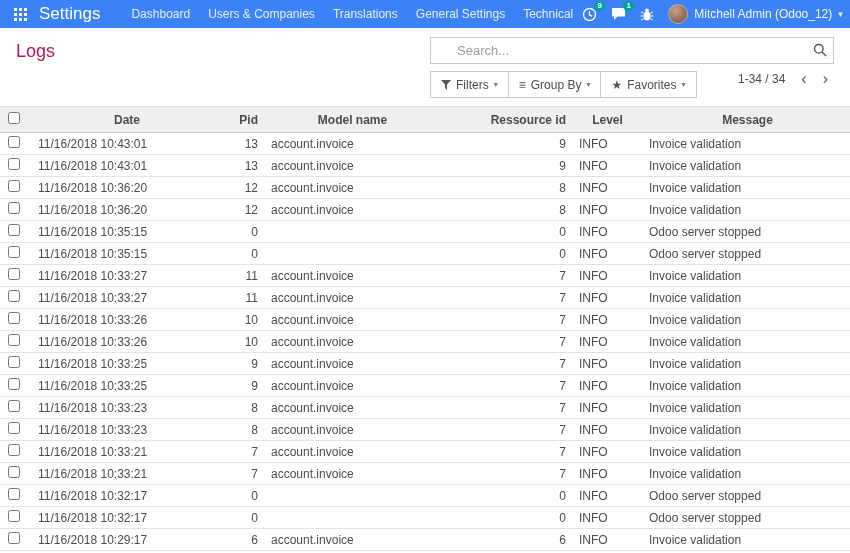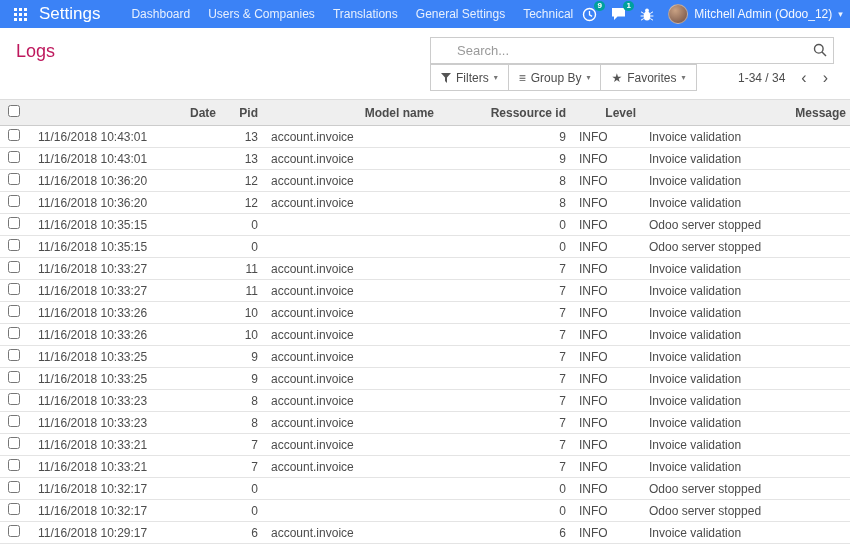--- a/index.html
+++ b/index.html
@@ -86,24 +86,24 @@
     font-size: 13px;
     font-family: "Liberation Sans", sans-serif;
     color: #4c4c4c;
     outline: none;
   }
   .search-box input::placeholder { color: #9a9a9a; }
   .search-mag {
     position: absolute; right: 7px; top: 6px; cursor: pointer;
   }
   .cp-buttons-row {
-    margin-top: 0;
+    margin-top: 7px;
     display: flex;
     justify-content: space-between;
-    align-items: center;
+    align-items: flex-start;
   }
   .btn-group { display: flex; }
   .btn-group button {
     height: 27px;
     background: #fff;
     border: 1px solid #ccc;
     margin-left: -1px;
     padding: 0 10px;
     font-size: 12px;
     font-family: "Liberation Sans", sans-serif;
@@ -126,21 +126,21 @@
 
   
   table { width: 100%; border-collapse: collapse; table-layout: fixed; }
   thead th {
     background: #efefef;
     border-top: 1px solid #ddd;
     border-bottom: 1px solid #ccc;
     font-weight: bold;
     font-size: 12px;
     color: #4c4c4c;
-    text-align: right;
+    text-align: center;
     padding: 5px 4px;
     cursor: pointer;
     white-space: nowrap;
     overflow: hidden;
   }
   tbody td {
     border-bottom: 1px solid #e4e4e4;
     padding: 3px 4px;
     font-size: 12px;
     color: #4c4c4c;

